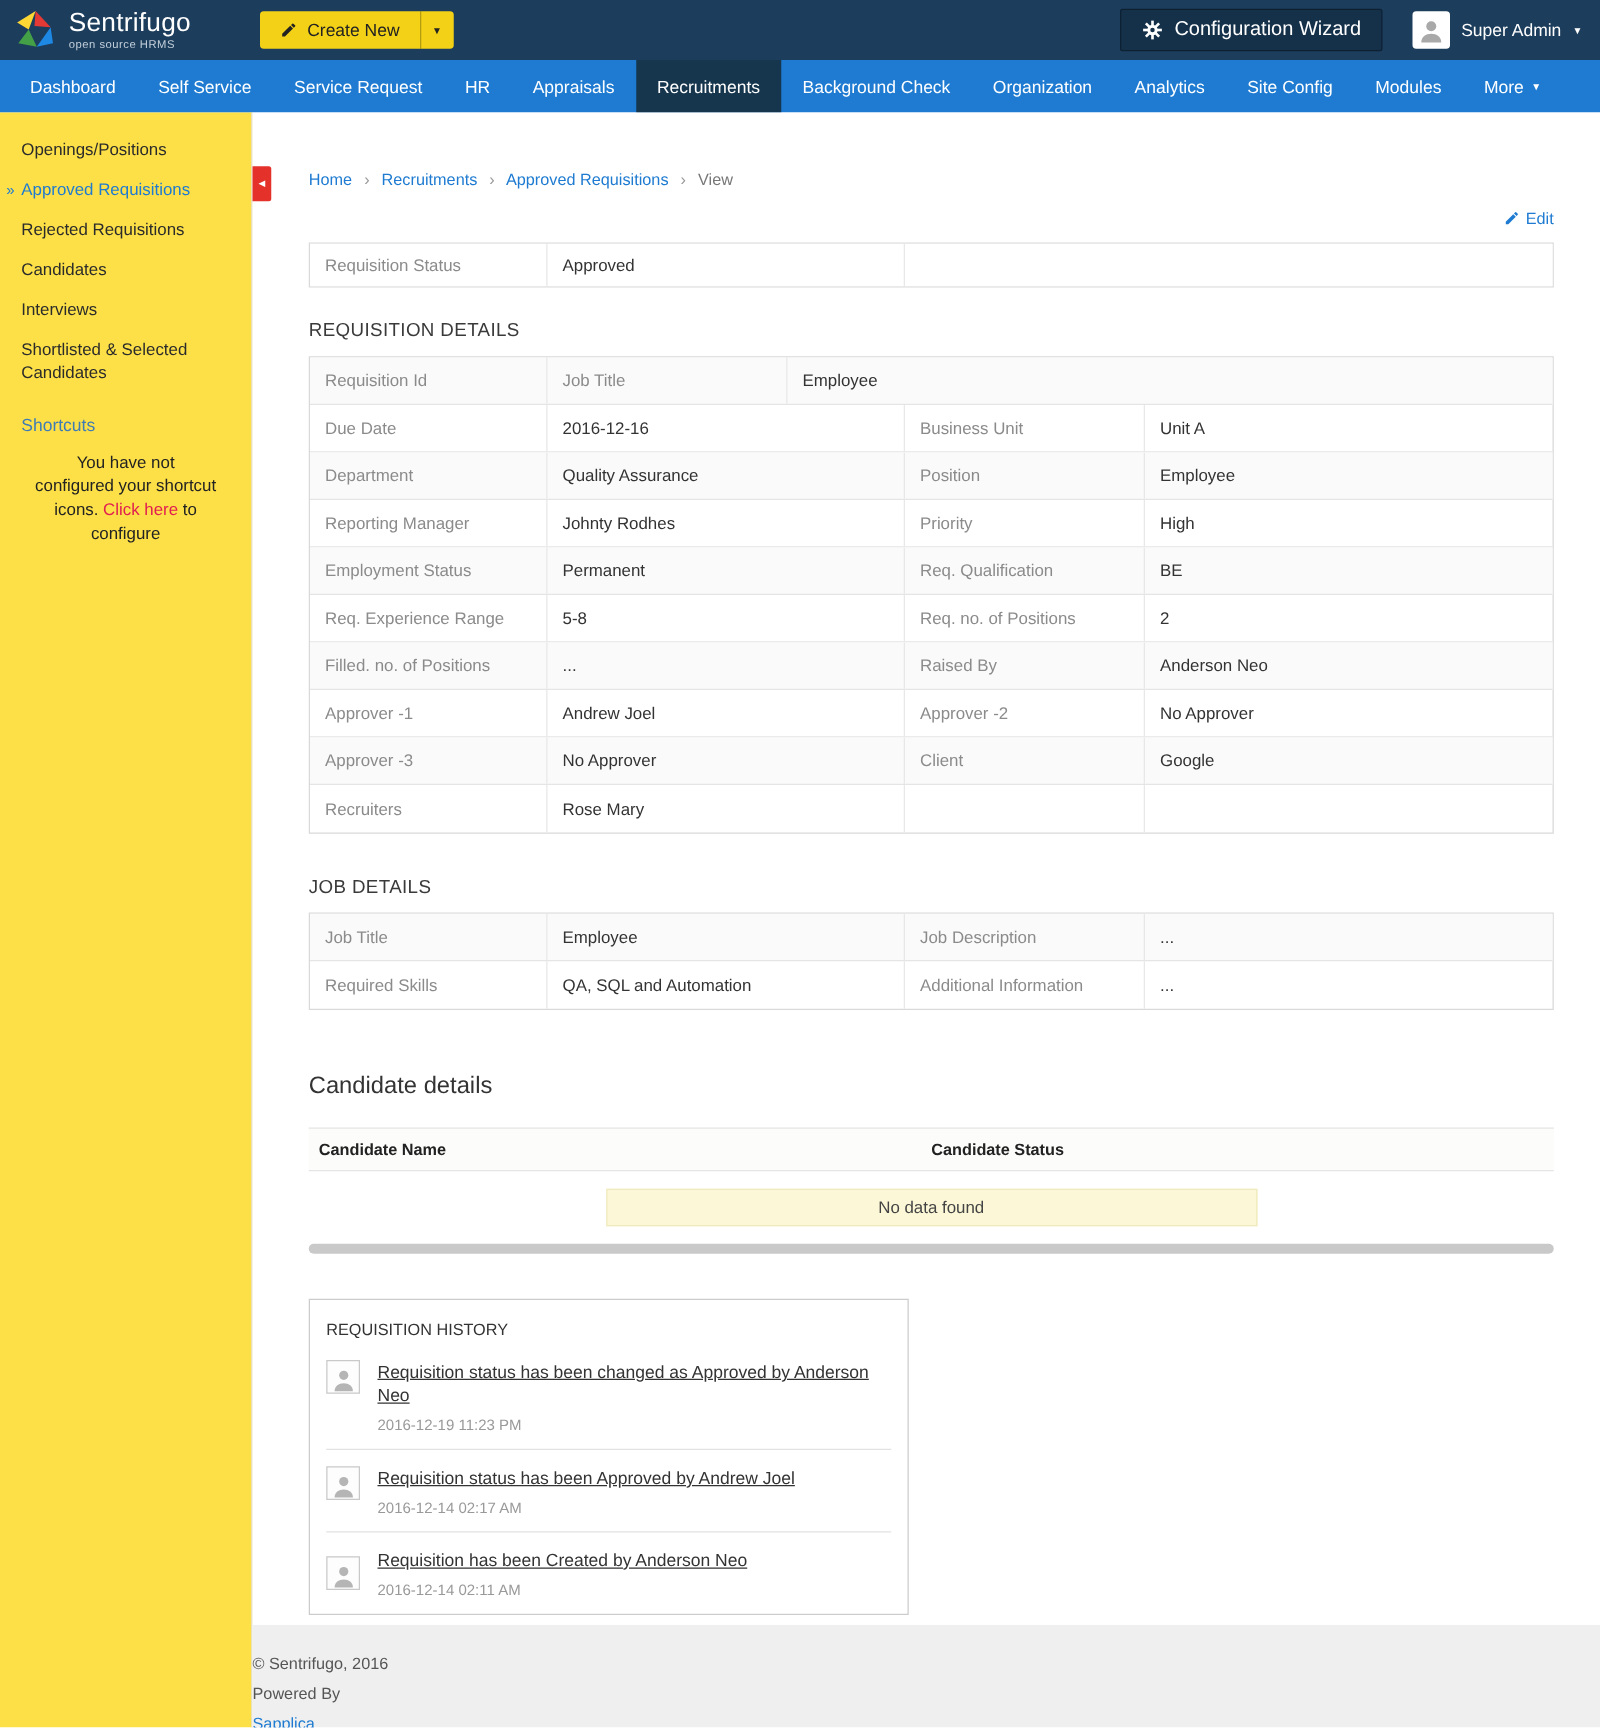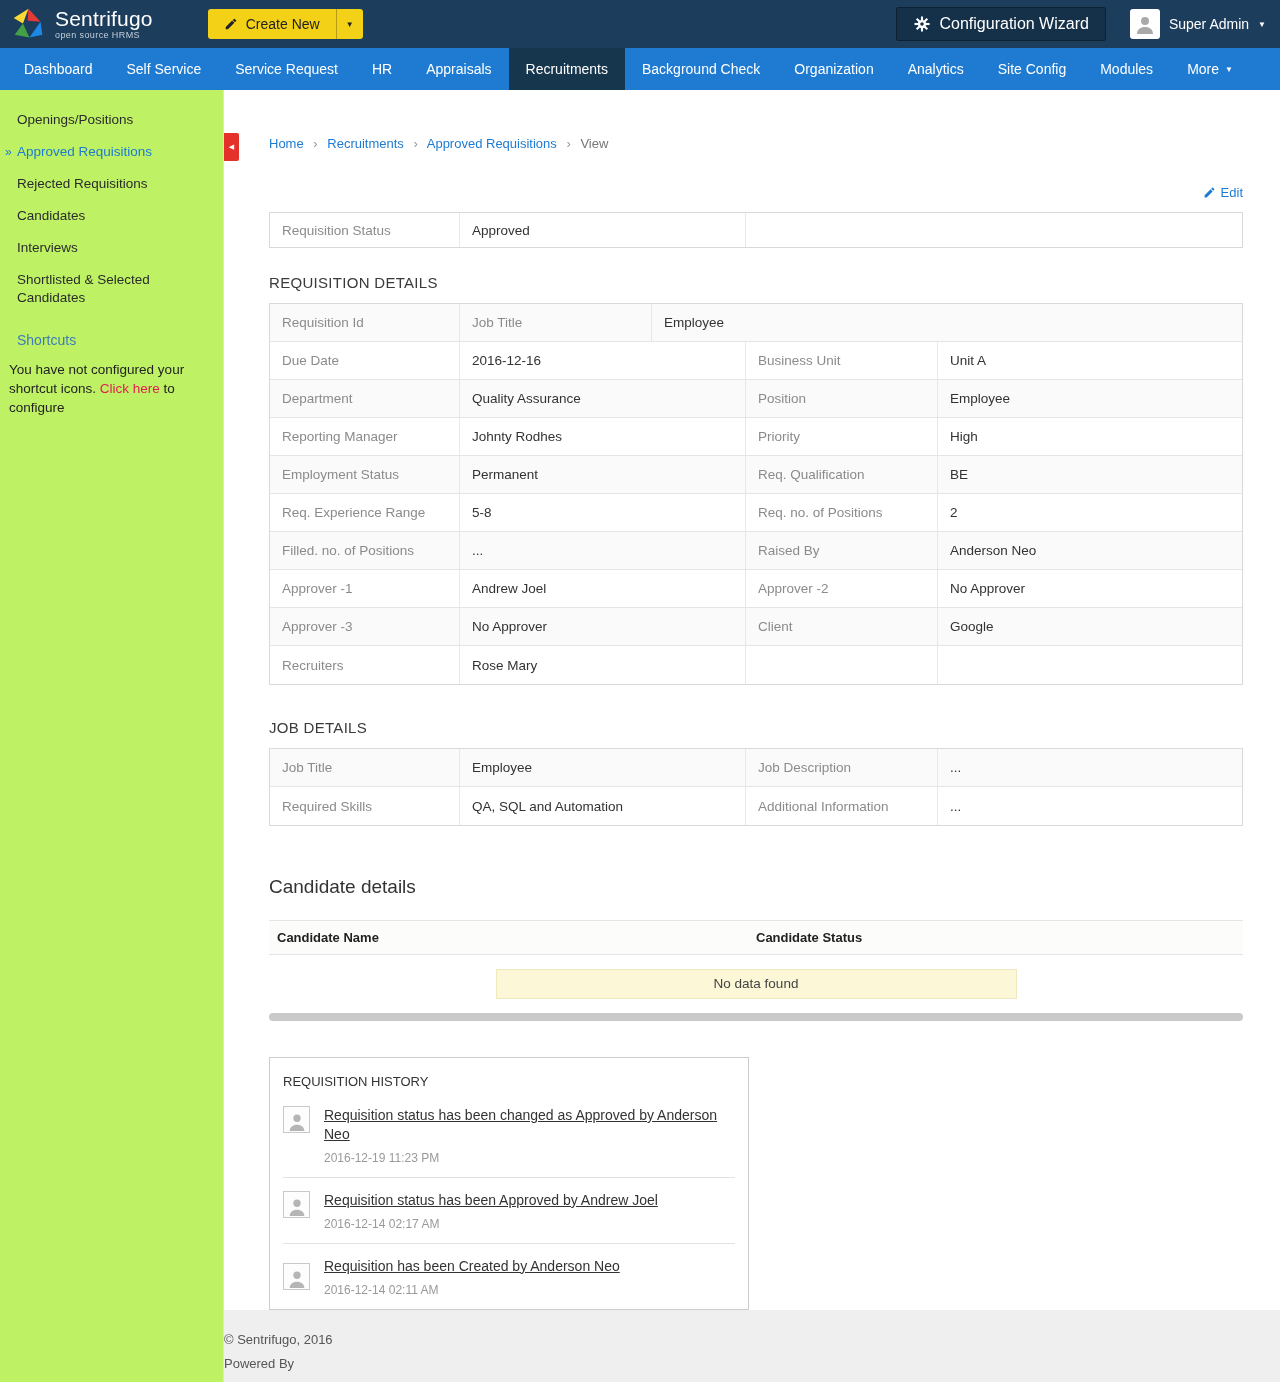--- a/index.html
+++ b/index.html
@@ -46,49 +46,49 @@
   
   .nav { height:42px; background:#1e7bd1; display:flex; padding-left:7px; }
   .nav-item {
     display:flex; align-items:center; gap:6px; padding:0 17px;
     color:#ffffff; font-size:14px; text-decoration:none; cursor:pointer; white-space:nowrap;
   }
   .nav-item.active { background:#16364e; }
   
   .content-row { display:flex; height:1292px; }
   .sidebar {
-    width:224px; background:#bef264; border-right:1px solid #e0e0e0;
+    width:202px; background:#fde047; border-right:1px solid #e0e0e0;
     padding-top:14px; flex-shrink:0;
   }
   .side-item {
     font-size:13.5px; color:#2b2b2b; padding:7px 10px 7px 17px;
     line-height:18px; cursor:pointer; position:relative;
   }
   .side-item.active { color:#1e7bd1; padding-left:17px; }
   .side-arrow { color:#1e7bd1; font-size:12px; position:absolute; left:5px; top:7px; }
   .shortcuts-title { margin-top:18px; padding-left:17px; font-size:14px; color:#3f7cb6; }
   .shortcuts-note {
-    margin-top:12px; padding:0 9px; 
+    margin-top:12px; padding:0 28px; text-align:center;
     font-size:13.5px; line-height:19px; color:#222;
   }
   .red-link { color:#e11d51; cursor:pointer; }
   .main { flex:1; display:flex; flex-direction:column; position:relative; background:#ffffff; }
   .collapse-tab {
     position:absolute; left:0; top:43px; width:15px; height:28px;
     background:#e4322b; color:#fff; display:flex; align-items:center; justify-content:center;
     font-size:7px; cursor:pointer; border-radius:0 2px 2px 0;
   }
   .content { flex:1; padding:0 37px 0 45px; }
   
   .breadcrumb { margin-top:46px; font-size:13px; color:#999; }
   .crumb-link { color:#1e7bd1; text-decoration:none; cursor:pointer; }
   .crumb-sep { margin:0 6px; color:#999; }
   .crumb-current { color:#777; }
   .edit-row { margin-top:16px; display:flex; justify-content:flex-end; }
-  .edit-link { display:flex; align-items:center; gap:5px; color:#1e7bd1; font-size:13px; cursor:pointer;margin-top:18px; }
+  .edit-link { display:flex; align-items:center; gap:5px; color:#1e7bd1; font-size:13px; cursor:pointer; }
   
   .kv-table { width:100%; border:1px solid #d9d9d9; font-size:13.5px; margin-top:12px; }
   .kv-row { display:flex; min-height:38px; border-bottom:1px solid #e5e5e5; }
   .kv-row:last-child { border-bottom:none; }
   .kv-row:nth-child(odd) { background:#fafafa; }
   .cell { display:flex; align-items:center; padding:0 12px; }
   .kv-label  { width:190px; color:#8b8b8b; border-right:1px solid #e8e8e8; }
   .kv-value  { width:286px; color:#333; border-right:1px solid #e8e8e8; }
   .kv-label2 { width:192px; color:#8b8b8b; border-right:1px solid #e8e8e8; }
   .kv-value2 { flex:1; color:#333; }

